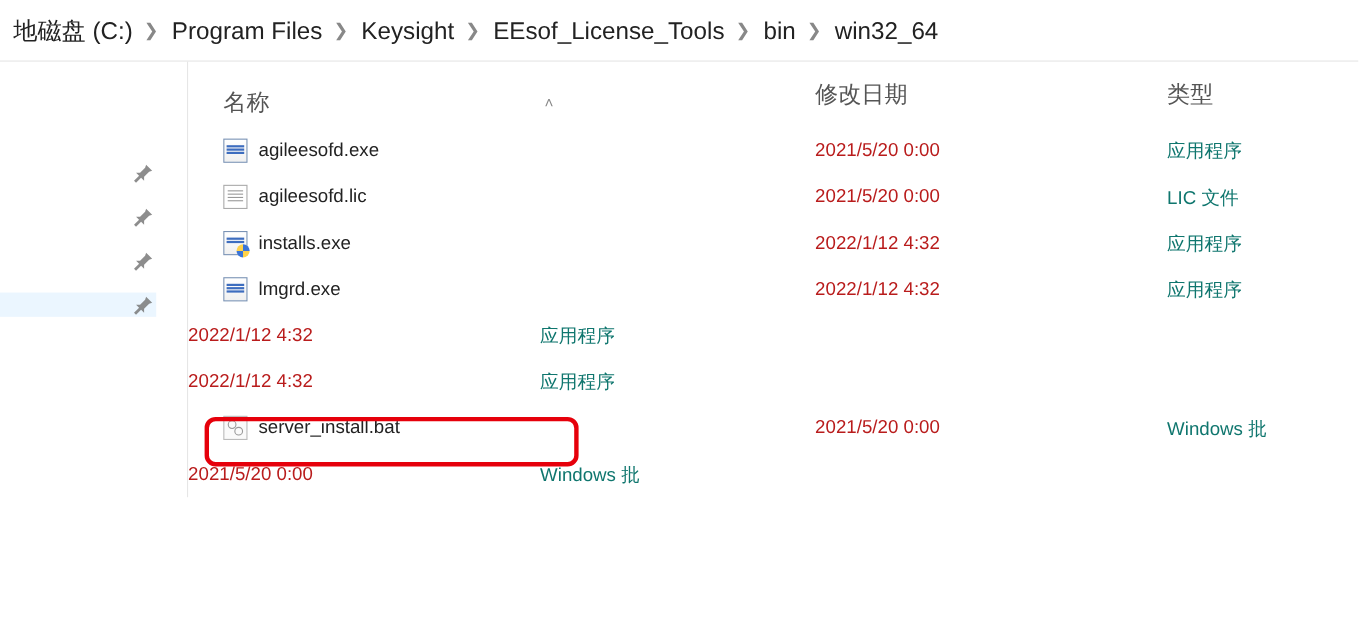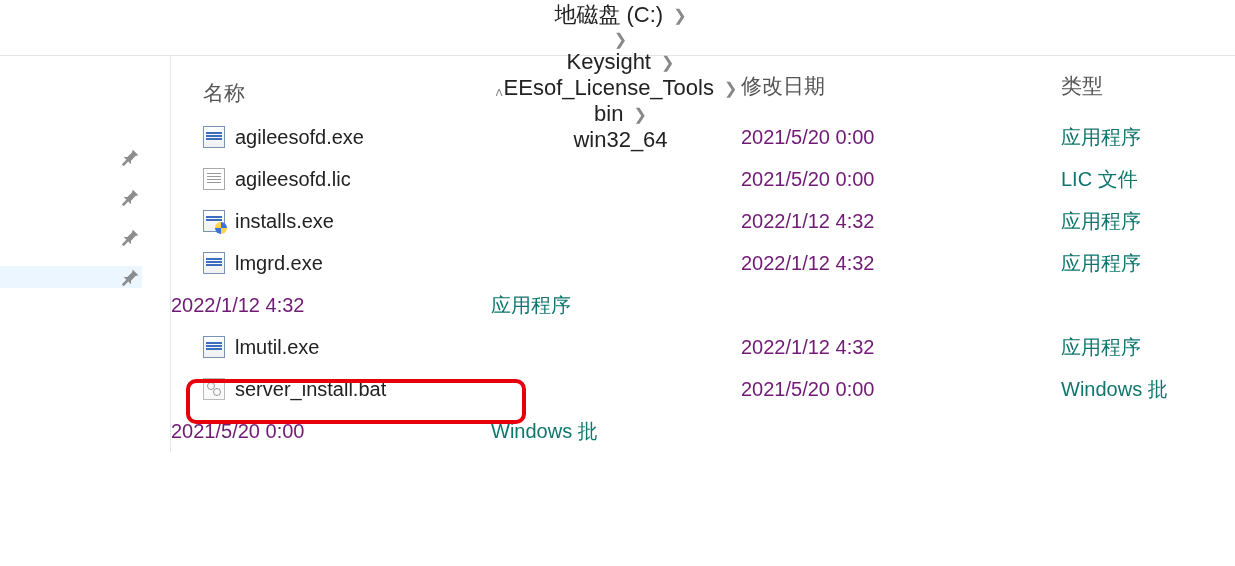--- a/index.html
+++ b/index.html
@@ -16,21 +16,20 @@
 
   
   .breadcrumb {
     display: flex;
     align-items: center;
     height: 56px;
     padding-left: 6px;
     color: #222;
     font-size: 22px;
     border-bottom: 1px solid #e5e5e5;
-    flex-direction: column;
   }
   .breadcrumb .crumb {
     display: flex;
     align-items: center;
     gap: 10px;
     padding: 0 6px;
     white-space: nowrap;
   }
   .breadcrumb .chev {
     color: #888;
@@ -92,32 +91,32 @@
   }
   .sort-chev {
     font-size: 14px;
     color: #888;
   }
 
   .file-row {
     display: flex;
     align-items: center;
     height: 42px;
-    font-size: 20px;
+    font-size: 17px;
     color: #222;
   }
   .file-name {
     width: 570px;
     padding-left: 32px;
     display: flex;
     align-items: center;
     gap: 10px;
     white-space: nowrap;
   }
-  .file-date { width: 320px; color: #701a75; }
+  .file-date { width: 320px; color: #b91c1c; }
   .file-type { flex:1; color: #0f766e; white-space: nowrap; }
 
   
   .highlight-box {
     position: absolute;
     border: 4px solid #e6000b;
     border-radius: 10px;
     pointer-events: none;
     left: 15px;
     top: 323px;
@@ -209,20 +208,21 @@
 </style>
 </head>
 <body>
 
 <div class="breadcrumb">
   <span class="crumb">
     <span>地磁盘 (C:)</span>
     <span class="chev">❯</span>
   </span>
   <span class="crumb">
+    <span>Program Files</span>
     <span class="chev">❯</span>
   </span>
   <span class="crumb">
     <span>Keysight</span>
     <span class="chev">❯</span>
   </span>
   <span class="crumb">
     <span>EEsof_License_Tools</span>
     <span class="chev">❯</span>
   </span>
@@ -307,24 +307,20 @@
             <span>lmgrd.exe</span>
           </div>
           <div class="file-date">2022/1/12 4:32</div>
           <div class="file-type">应用程序</div>
         </div>
         <div class="file-row">
           <div class="file-date">2022/1/12 4:32</div>
           <div class="file-type">应用程序</div>
         </div>
         <div class="file-row">
-          <div class="file-name">
-            <span class="fi fi-app"></span>
-            <span>lmutil.exe</span>
-          </div>
           <div class="file-date">2022/1/12 4:32</div>
           <div class="file-type">应用程序</div>
         </div>
         <div class="file-row">
           <div class="file-name">
             <span class="fi fi-bat"></span>
             <span>server_install.bat</span>
           </div>
           <div class="file-date">2021/5/20 0:00</div>
           <div class="file-type">Windows 批</div>

